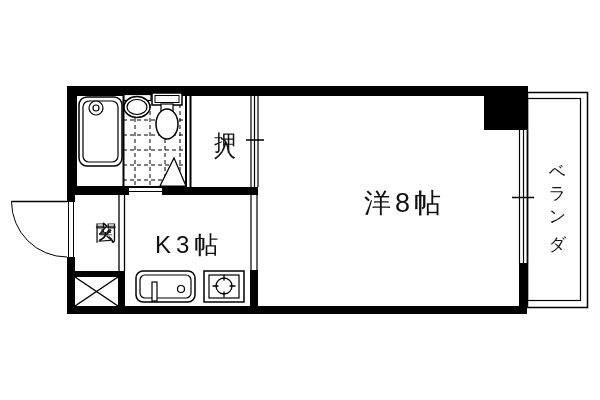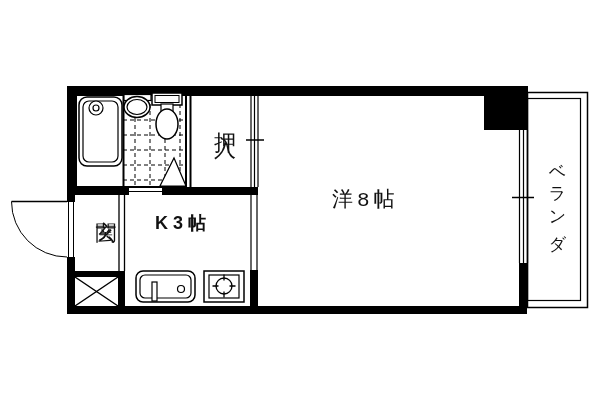--- a/index.html
+++ b/index.html
@@ -3,22 +3,22 @@
 <meta charset="utf-8">
 <style>
   html,body{margin:0;padding:0;background:#fff;}
   #screen{position:relative;width:600px;height:400px;background:#fff;overflow:hidden;
           font-family:"Liberation Sans","DejaVu Sans",sans-serif;}
   #plan-svg{position:absolute;left:0;top:0;z-index:1;}
   .label{position:absolute;z-index:2;color:#111;}
   .v{writing-mode:vertical-rl;text-orientation:upright;}
   #closet-label{left:210px;top:114px;font-size:22px;letter-spacing:5px;}
   #genkan-label{left:92px;top:204px;font-size:21px;letter-spacing:3px;}
-  #kitchen-label{left:155px;top:211px;font-size:18px;letter-spacing:5px;font-weight:bold;}
-  #room-label{left:332px;top:185px;font-size:21px;letter-spacing:4px;font-family:Liberation Mono, monospace;}
+  #kitchen-label{left:155px;top:229px;font-size:24px;letter-spacing:5px;}
+  #room-label{left:364px;top:185px;font-size:27px;letter-spacing:4px;}
   #veranda-label{left:546px;top:152px;font-size:17px;letter-spacing:4px;}
   #watermark{position:absolute;left:146px;top:253px;z-index:3;font-size:64px;font-weight:700;
              letter-spacing:2px;color:#c8c8c8;mix-blend-mode:multiply;white-space:nowrap;line-height:1.1;}
 </style>
 </head>
 <body>
 
 <div id="screen">
 
   <svg id="plan-svg" width="600" height="400" viewBox="0 0 600 400">

